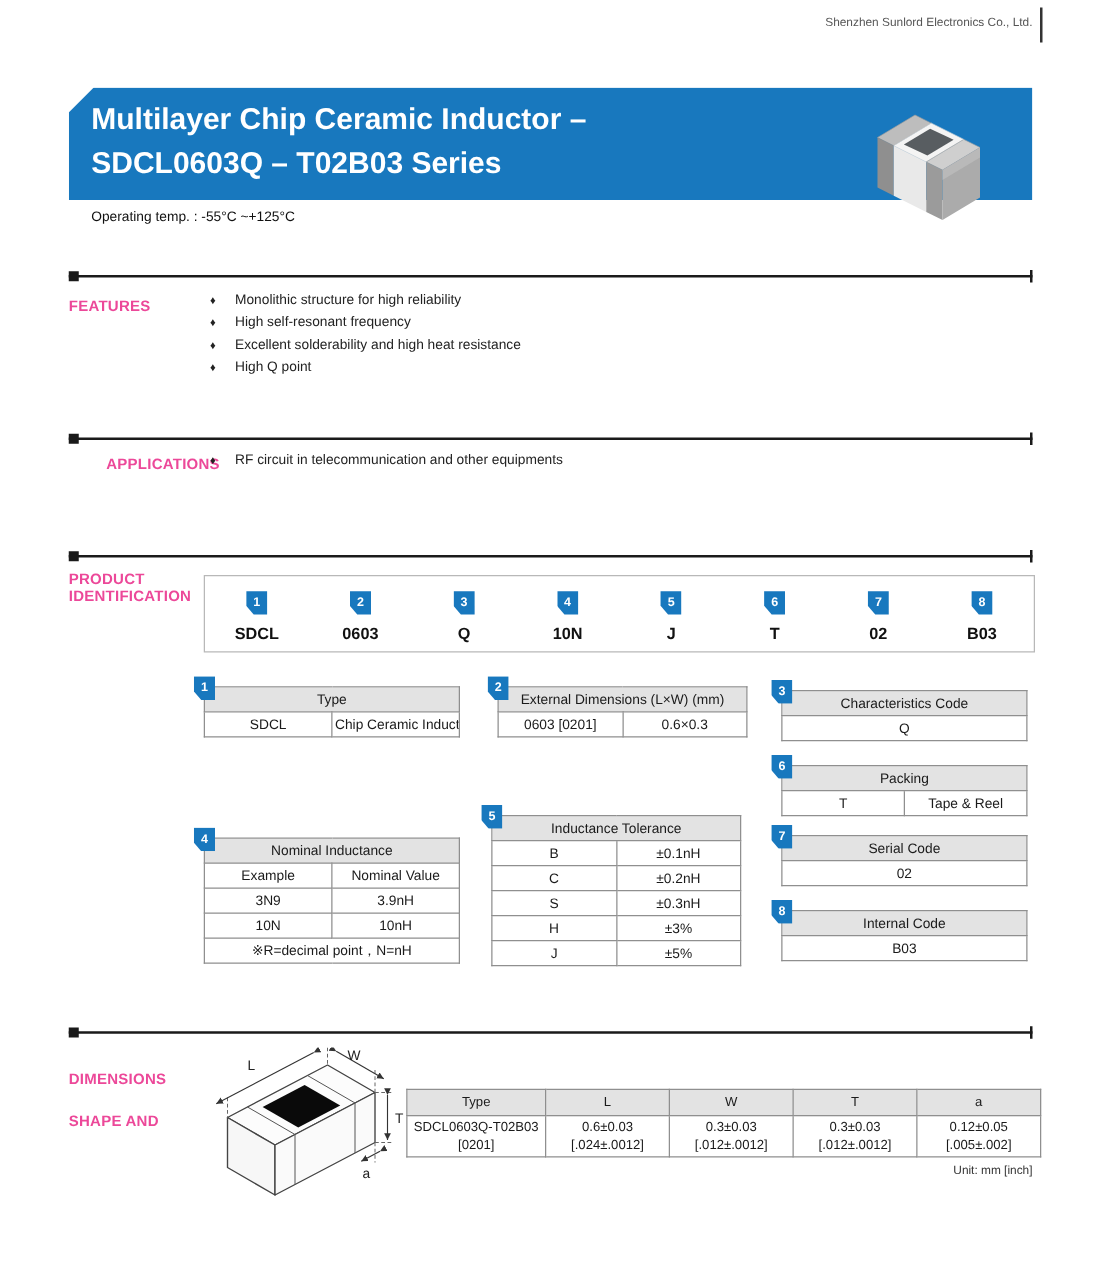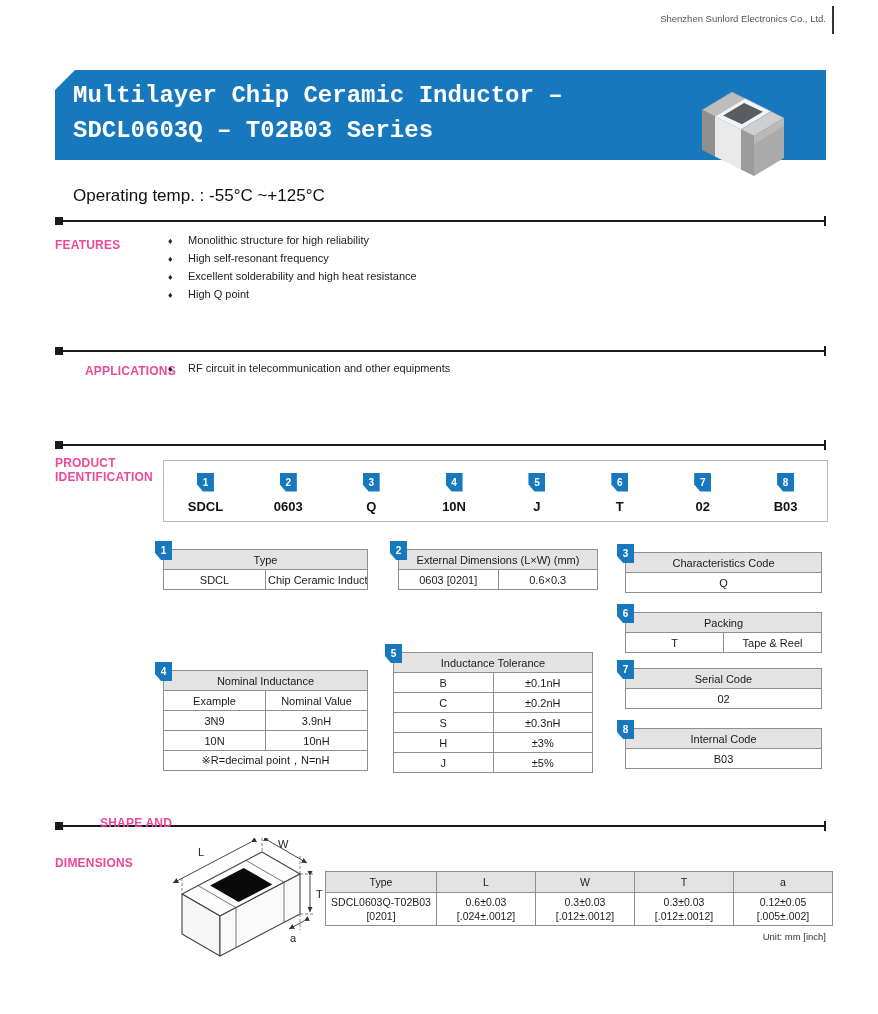--- a/index.html
+++ b/index.html
@@ -7,36 +7,36 @@
         font-family:"Liberation Sans","DejaVu Sans",sans-serif;color:#1a1a1a;}
 
   
   .company{position:absolute;top:13px;right:52px;font-size:9.5px;color:#555;}
   .company-bar{position:absolute;top:6px;left:832px;width:2px;height:28px;background:#333;}
 
   
   .banner{position:absolute;left:55px;top:70px;width:771px;height:90px;background:#1878BE;
           clip-path:polygon(20px 0,100% 0,100% 100%,0 100%,0 20px);}
   .title-line{color:#fff;font-weight:bold;font-size:24px;line-height:35px;padding-left:18px;}
-  .banner .title-wrap{padding-top:8px;font-family:Liberation Mono, monospace;}
-  .optemp{position:absolute;left:73px;top:168px;font-size:17px;color:#111;margin-top:18px;}
+  .banner .title-wrap{padding-top:8px;}
+  .optemp{position:absolute;left:73px;top:168px;font-size:11px;color:#111;}
 
   
   .chip-hero{position:absolute;left:690px;top:86px;}
 
   
   .rule{position:absolute;left:55px;width:771px;height:2px;background:#1a1a1a;}
   .rule::before{content:"";position:absolute;left:0;top:-3px;width:8px;height:8px;background:#1a1a1a;}
   .rule::after{content:"";position:absolute;right:0;top:-4px;width:2px;height:10px;background:#1a1a1a;}
   .r1{top:220px;} .r2{top:350px;} .r3{top:444px;} .r4{top:825px;}
 
   .sec-label{position:absolute;left:55px;font-size:12px;font-weight:bold;color:#ec4899;letter-spacing:.2px;}
   .l-features{top:238px;} .l-applications{top:364px;margin-left:30px;}
   .l-pid1{top:456px;} .l-pid2{top:470px;}
-  .l-shape1{top:816px;margin-left:45px;} .l-shape2{top:856px;}
+  .l-shape1{top:890px;} .l-shape2{top:856px;}
 
   .bullets{position:absolute;left:168px;display:flex;flex-direction:column;}
   .b-features{top:234px;} .b-applications{top:362px;}
   .bullet-row{display:flex;align-items:baseline;height:18px;}
   .diamond{font-size:9px;color:#222;width:20px;}
   .btext{font-size:11px;color:#222;}
 
   
   .pid-box{position:absolute;left:163px;top:460px;width:663px;height:60px;border:1px solid #b8b8b8;
            display:flex;align-items:center;}

